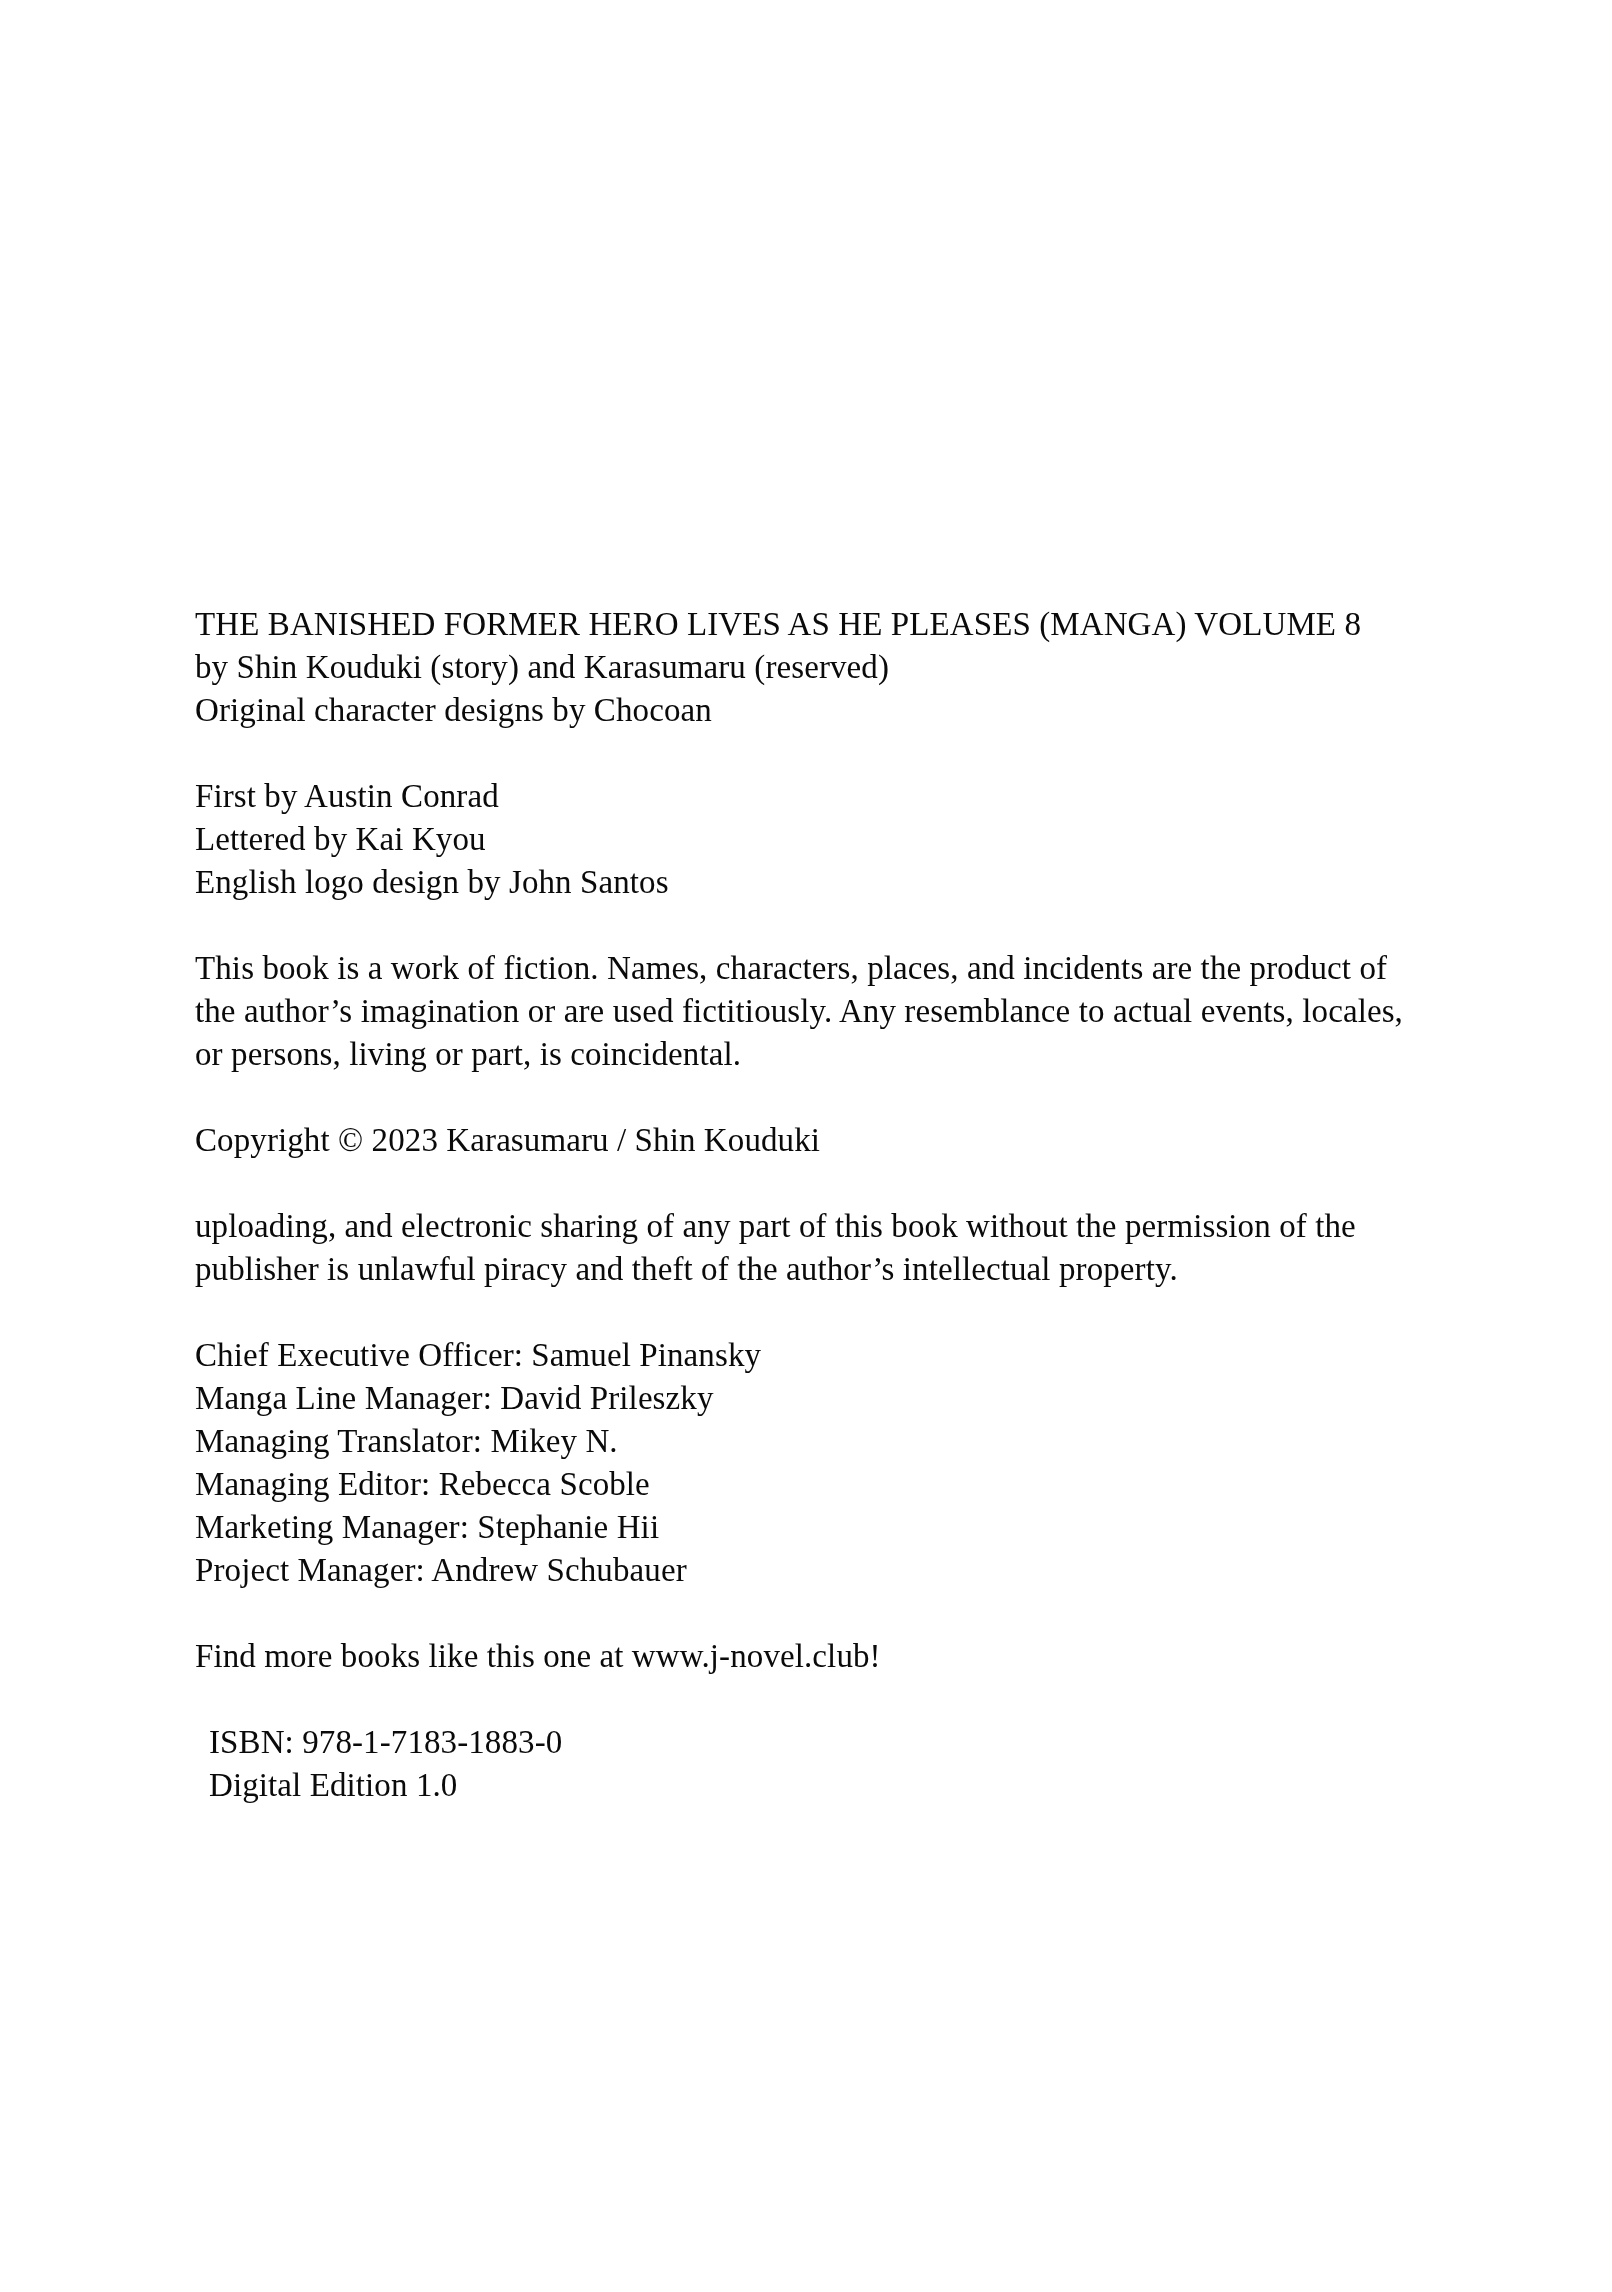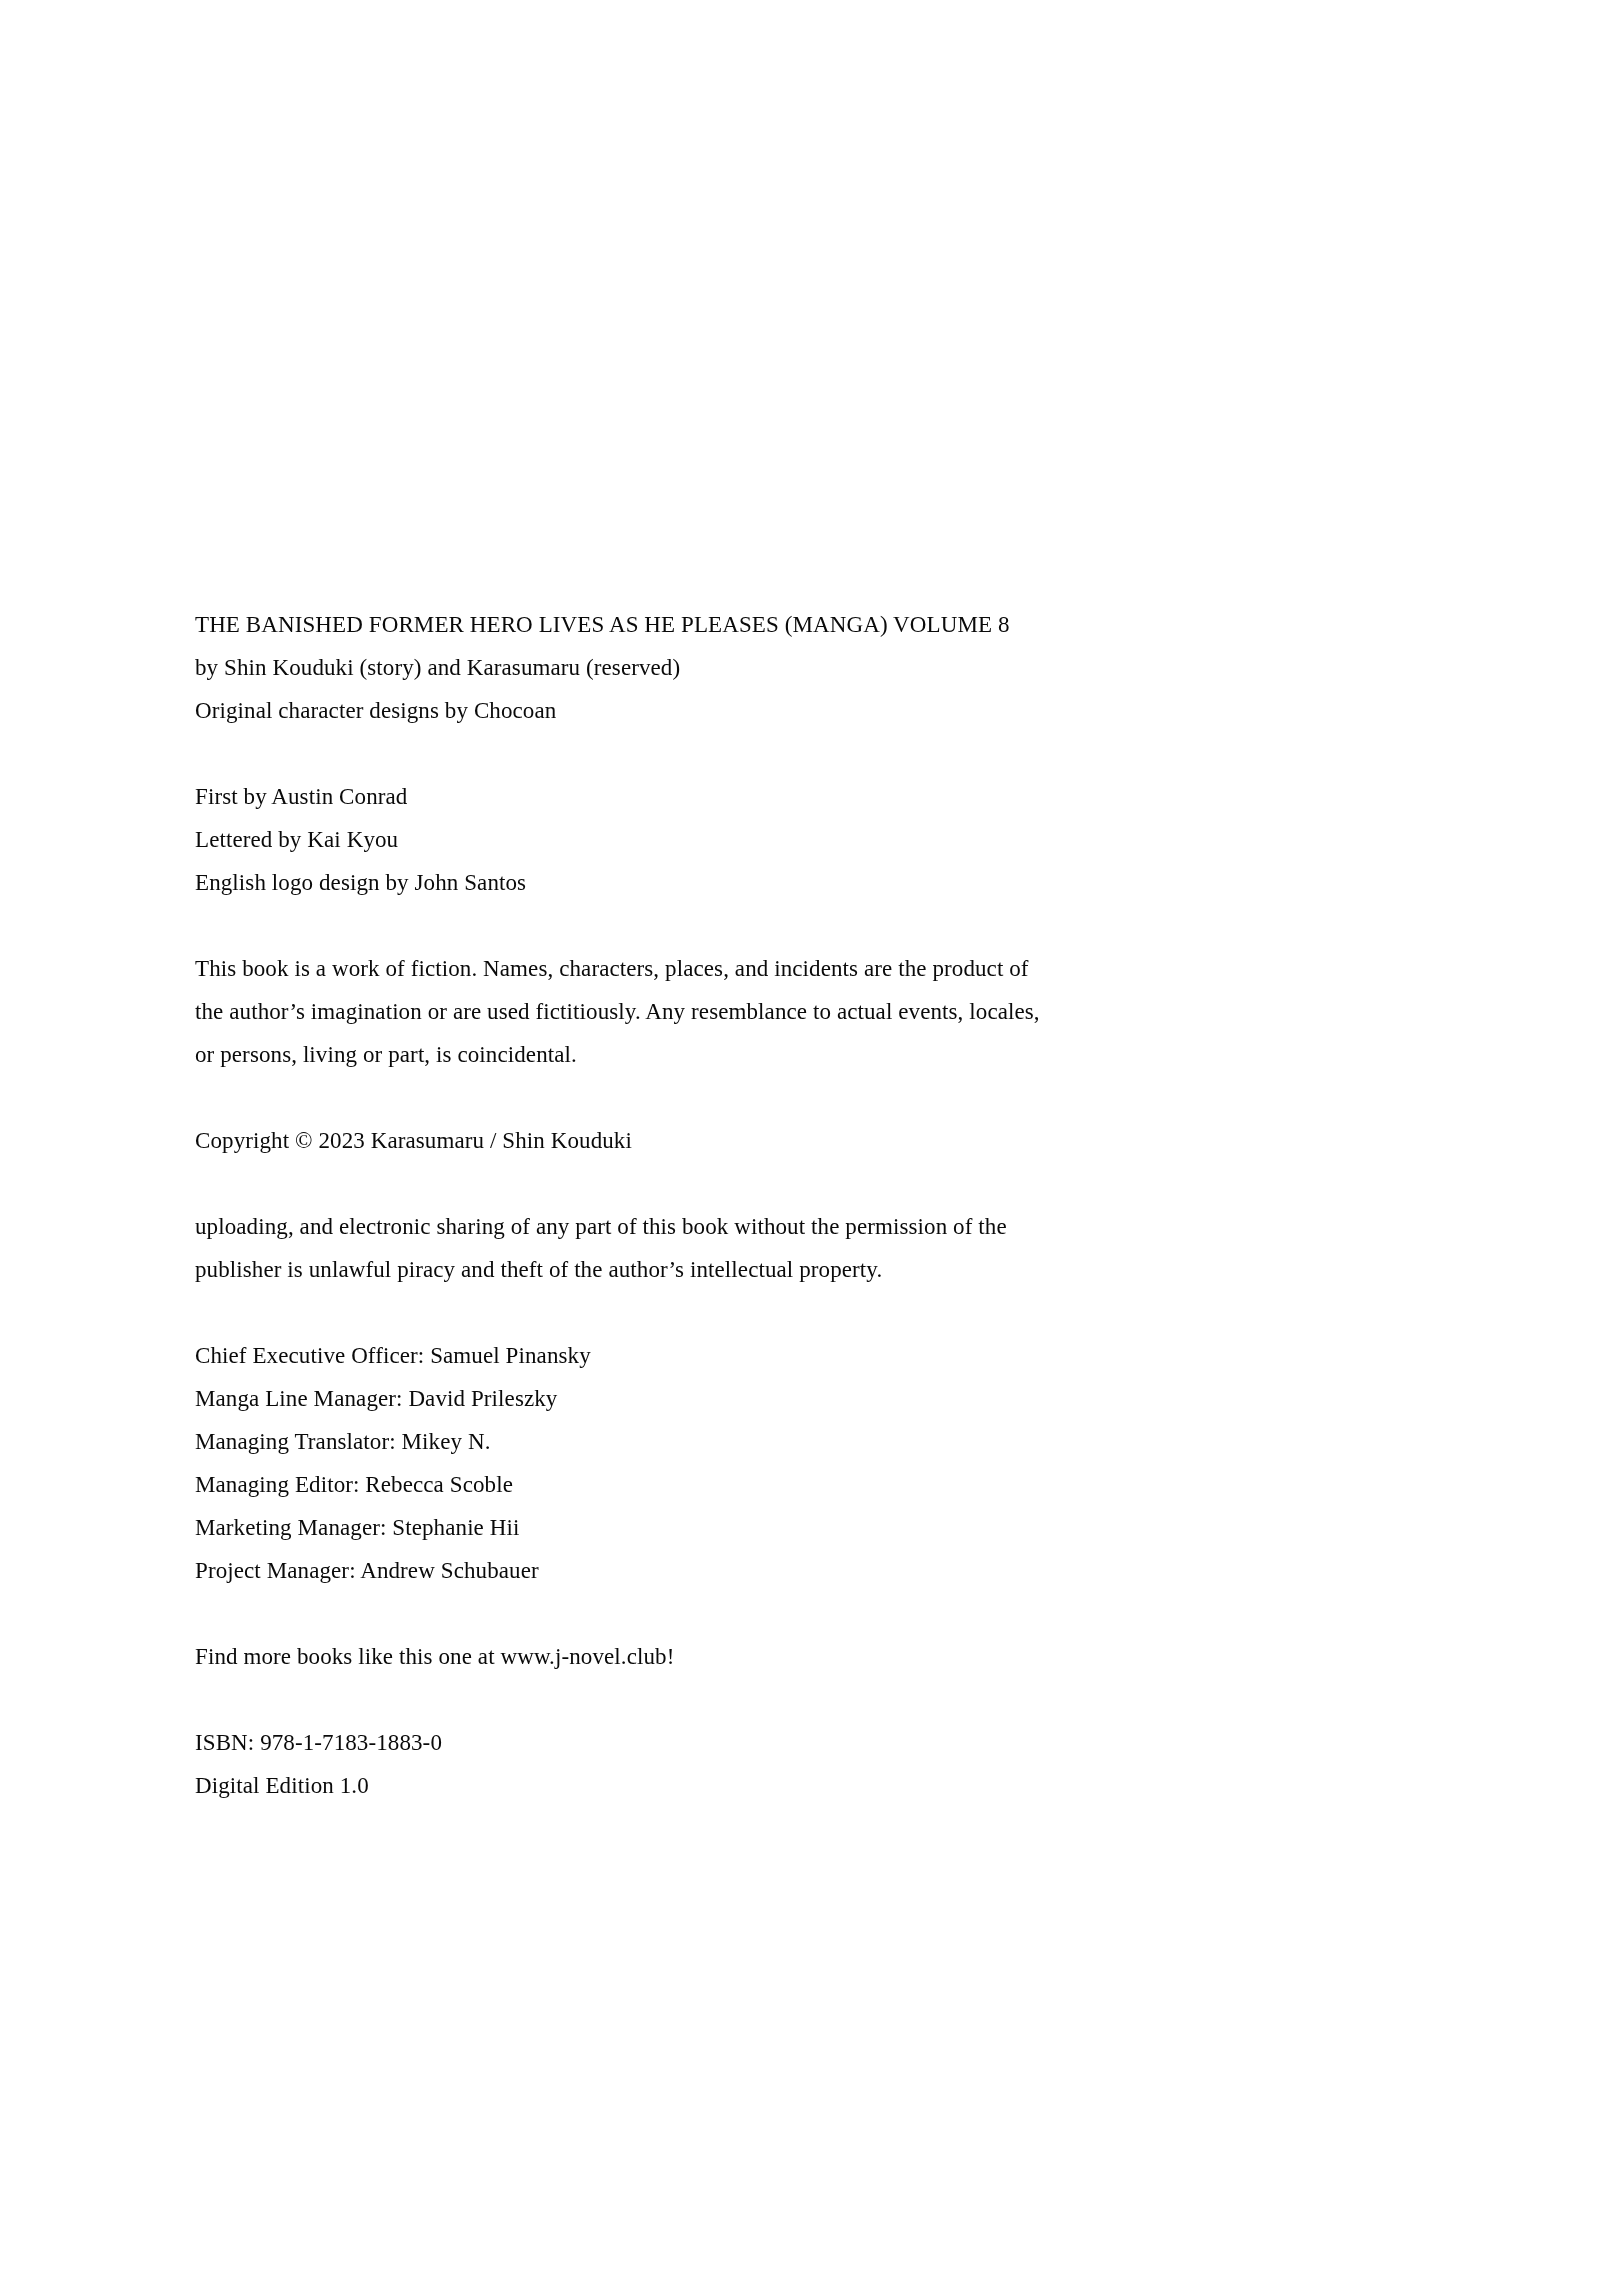--- a/index.html
+++ b/index.html
@@ -13,29 +13,30 @@
     position: relative;
     font-family: "Liberation Serif", "DejaVu Serif", serif;
     color: #0a0a0a;
     overflow: hidden;
   }
   .page {
     position: absolute;
     top: 603px;
     left: 195px;
     width: 1361px;
-    font-size: 23px;
+    font-size: 33px;
     line-height: 43px;
     letter-spacing: 0.1px;
   }
   .block {
     margin: 0 0 43px 0;
   }
   .block:last-child {
     margin-bottom: 0;
+    margin-left: 14px;
   }
   .line {
     white-space: nowrap;
   }
 </style>
 </head>
 <body>
 
 <div class="page">
 

